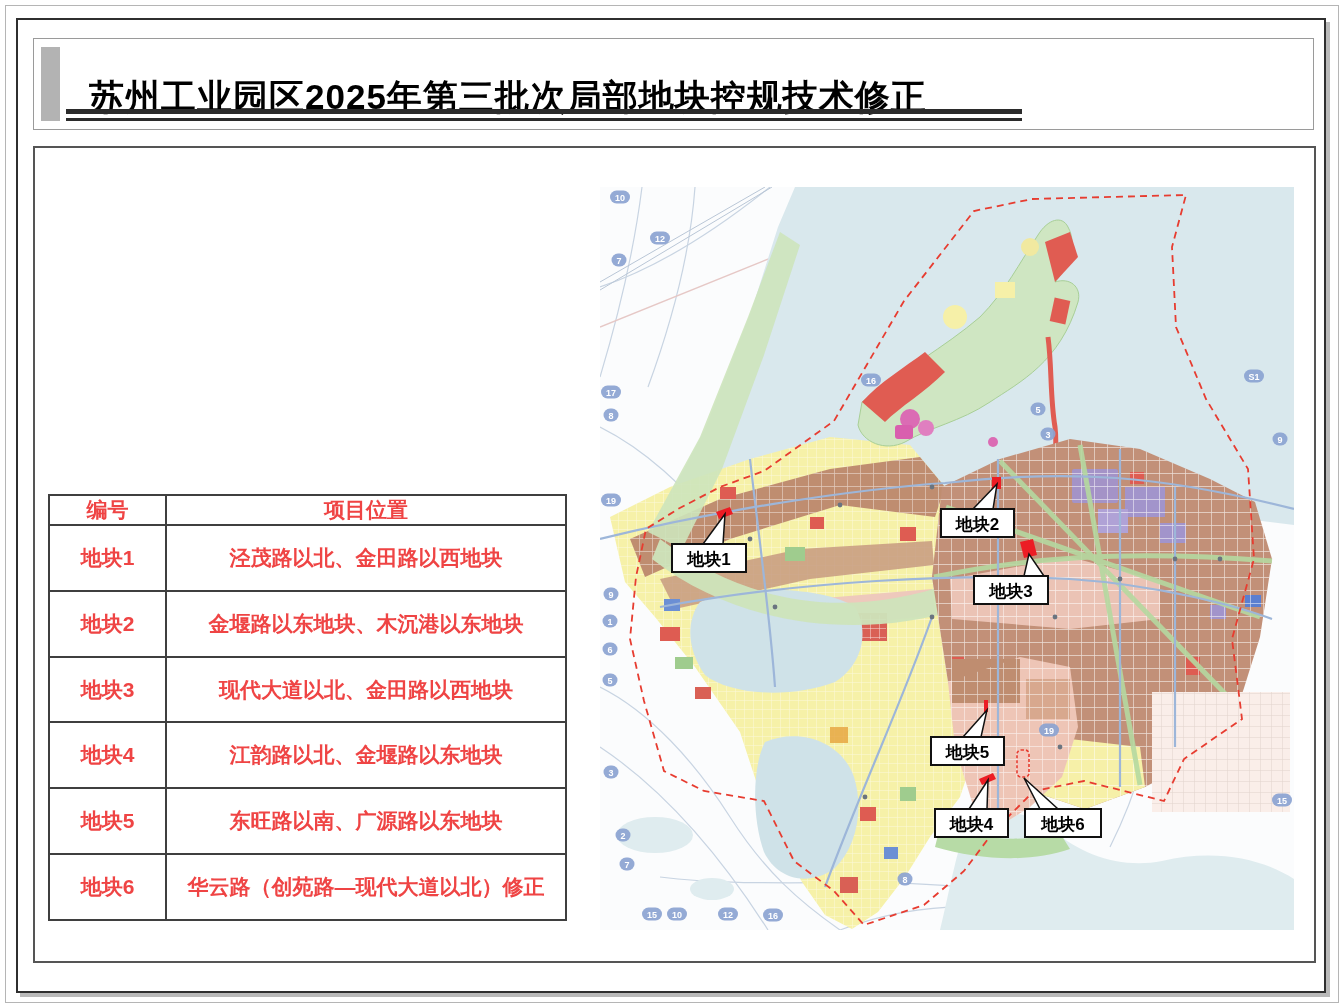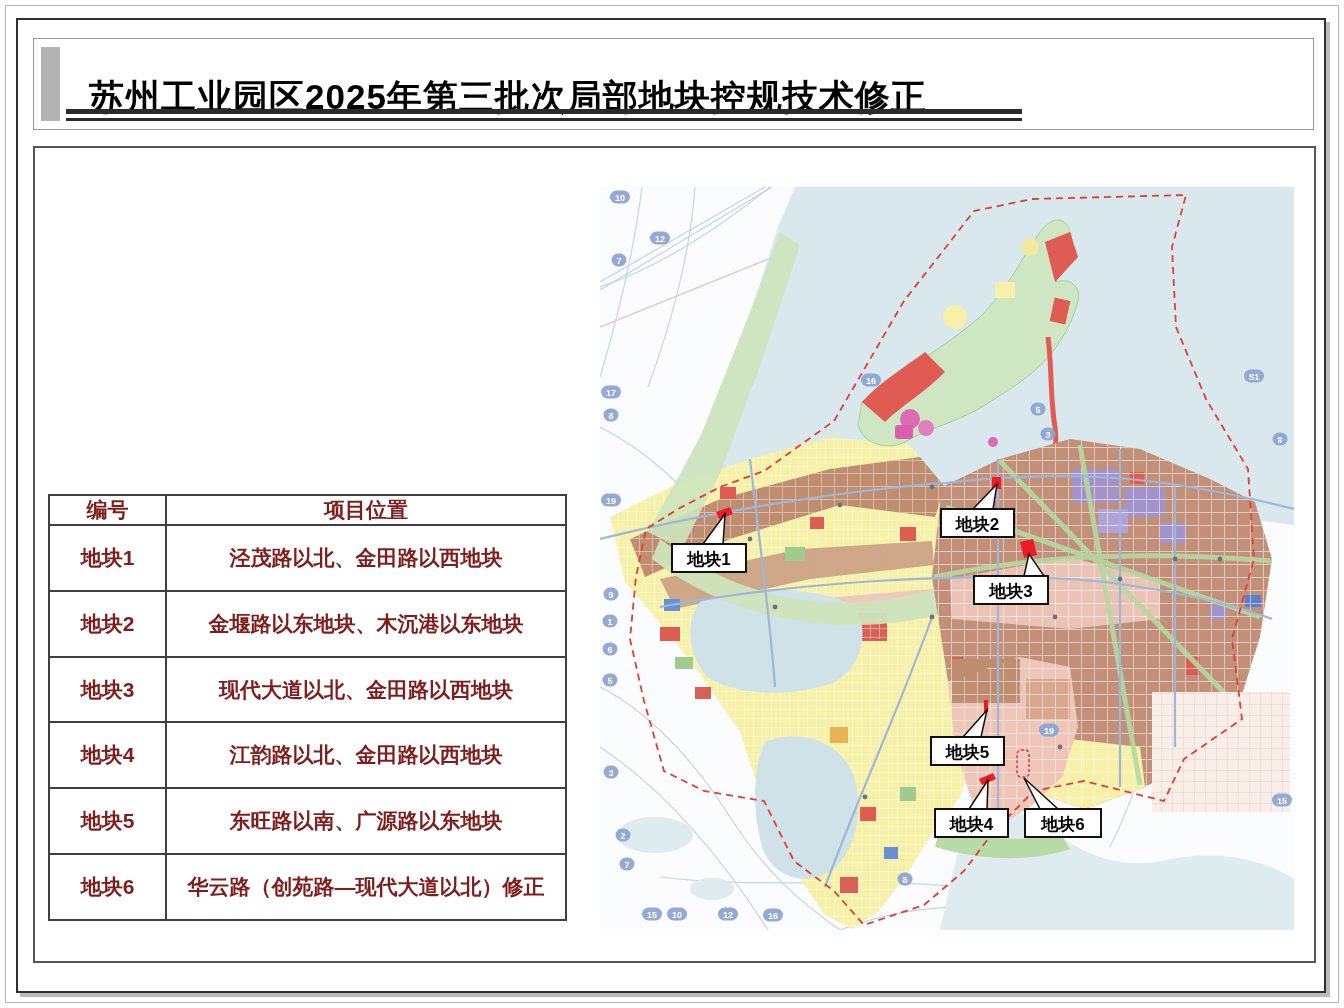--- a/index.html
+++ b/index.html
@@ -26,21 +26,21 @@
   .corner-label{position:absolute;right:42px;bottom:5px;font-size:27px;font-weight:bold;color:#000;}
   .corner-square{position:absolute;right:8px;bottom:10px;width:24px;height:24px;background:#3a3a3a;}
   
   .content-box{position:absolute;left:33px;top:146px;width:1279px;height:813px;
     border:2px solid #555;background:#fff;}
   
   .plot-table{position:absolute;left:13px;top:346px;width:519px;height:427px;
     border-collapse:collapse;table-layout:fixed;}
   .plot-table th,.plot-table td{
     border:2px solid #3f3f3f;text-align:center;vertical-align:middle;
-    font-size:21px;font-weight:bold;color:#7f1d1d;padding:0;}
+    font-size:21px;font-weight:bold;color:#ef4444;padding:0;}
   .plot-table .col-id{width:115px;}
   
   .map-wrap{position:absolute;left:565px;top:39px;width:694px;height:743px;}
   .map-wrap svg{position:absolute;left:0;top:0;}
   .badge-text{font-size:9px;font-weight:bold;fill:#ffffff;}
   .callout-text{font-size:17px;font-weight:bold;fill:#000;}
 </style>
 </head>
 <body>
 
@@ -71,21 +71,21 @@
         <tr>
           <td>地块2</td>
           <td>金堰路以东地块、木沉港以东地块</td>
         </tr>
         <tr>
           <td>地块3</td>
           <td>现代大道以北、金田路以西地块</td>
         </tr>
         <tr>
           <td>地块4</td>
-          <td>江韵路以北、金田路以西地块</td>
+          <td>江韵路以北、金堰路以东地块</td>
         </tr>
         <tr>
           <td>地块5</td>
           <td>东旺路以南、广源路以东地块</td>
         </tr>
         <tr>
           <td>地块6</td>
           <td>华云路（创苑路—现代大道以北）修正</td>
         </tr>
       </tbody>

